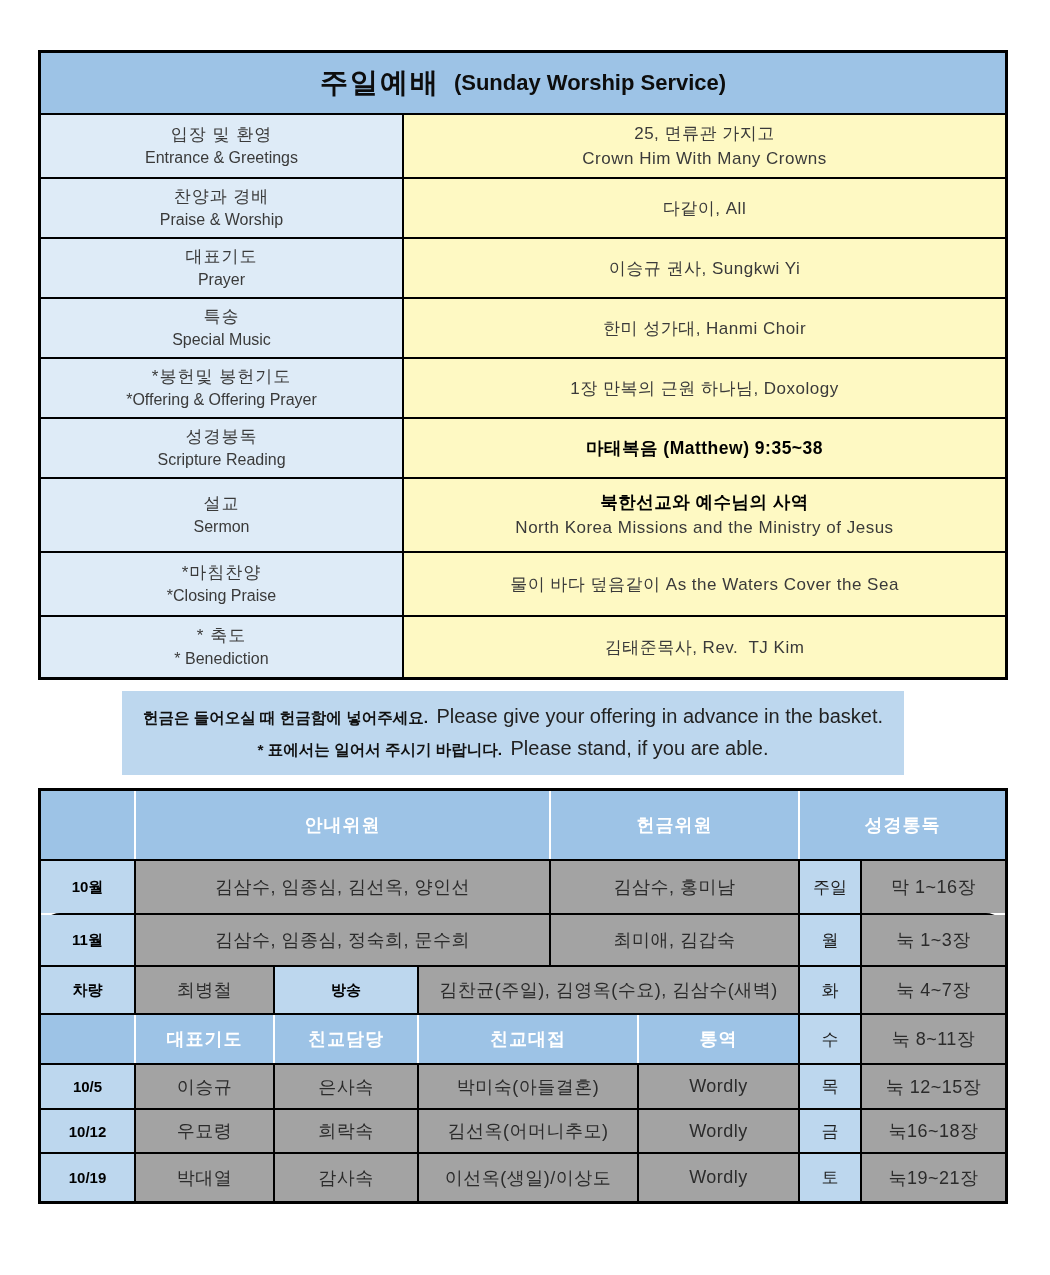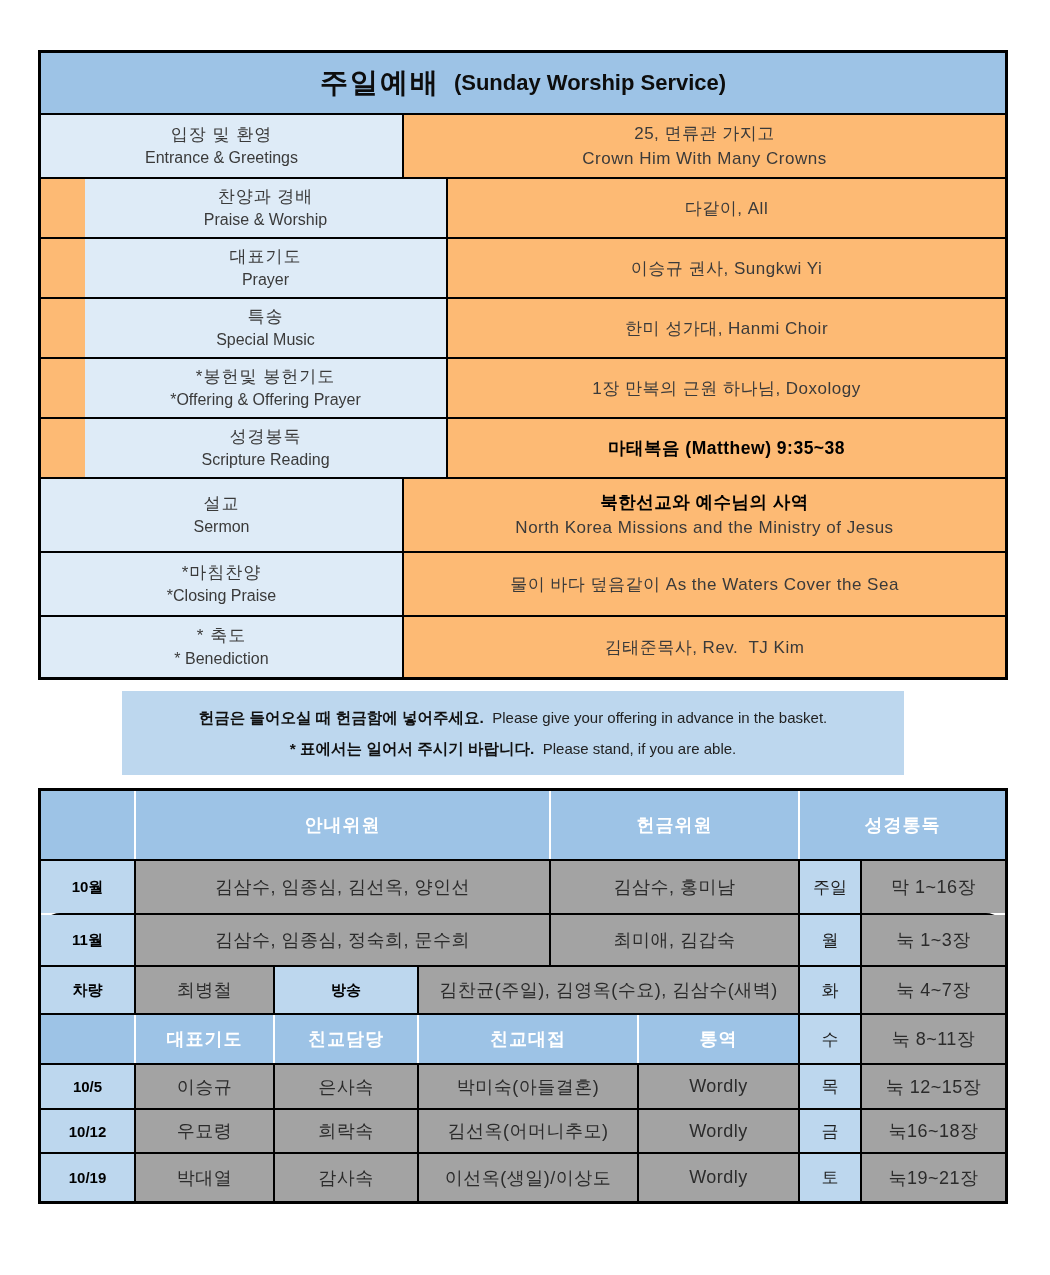--- a/index.html
+++ b/index.html
@@ -7,21 +7,21 @@
   body {
     width: 1050px; height: 1275px;
     position: relative;
     font-family: "Liberation Sans", sans-serif;
     color: #222;
   }
 
   
   .wtable {
     position: absolute; left: 38px; top: 50px; width: 970px;
-    border: 3px solid #000; background: #fdba74;
+    border: 3px solid #000; background: #fef9c3;
   }
   .w-title {
     height: 60px; background: var(--header_blue, #9DC3E6);
     display: flex; align-items: center; justify-content: center; gap: 14px;
   }
   .w-title .tko { font-size: 28px; font-weight: 600; color: #0d0d0d; letter-spacing: 2px; }
   .w-title .ten { font-size: 22px; font-weight: bold; color: #0d0d0d; }
   .w-row { display: flex; border-top: 2px solid #000; }
   .w-label {
     flex: 0 0 363px; background: var(--pale_blue, #DEEBF7);
@@ -30,32 +30,32 @@
     text-align: center; padding: 6px 4px; line-height: 23px;
   }
   .w-label .ko { font-size: 17px; color: #3a3a3a; letter-spacing: 1px; }
   .w-label .en { font-size: 16px; color: #3a3a3a; }
   .w-content {
     flex: 1; display: flex; flex-direction: column; justify-content: center; align-items: center;
     text-align: center; padding: 5px 8px; line-height: 25px; border-radius: 8px;
   }
   .w-content .main { font-size: 17px; color: #3a3a3a; white-space: pre-wrap; letter-spacing: 0.5px; }
   .w-content .c-bold { font-weight: bold; color: #000; font-size: 17.5px; }
-  .h64 { min-height: 64px; } .h60 { min-height: 60px; padding-left: 44px; } .h74 { min-height: 74px; } .h62 { min-height: 62px; }
+  .h64 { min-height: 64px; } .h60 { min-height: 60px; } .h74 { min-height: 74px; } .h62 { min-height: 62px; }
 
   
   .notice {
     position: absolute; left: 122px; top: 691px; width: 782px; height: 84px;
     background: var(--light_blue, #BDD7EE);
     display: flex; flex-direction: column; justify-content: center; align-items: center;
     line-height: 31px;
   }
   .n-line { text-align: center; }
   .n-ko { font-size: 15.5px; font-weight: bold; color: #111; }
-  .n-en { font-size: 15px; color: #222; margin-left: 4px; }
+  .n-en { font-size: 20px; color: #222; margin-left: 4px; }
 
   
   .btable {
     position: absolute; left: 38px; top: 788px; width: 970px;
     border: 3px solid #000; background: #fff;
   }
   .b-row { display: flex; border-top: 2px solid #000; }
   .b-row:first-child { border-top: none; }
   .b-row > div {
     display: flex; align-items: center; justify-content: center;

